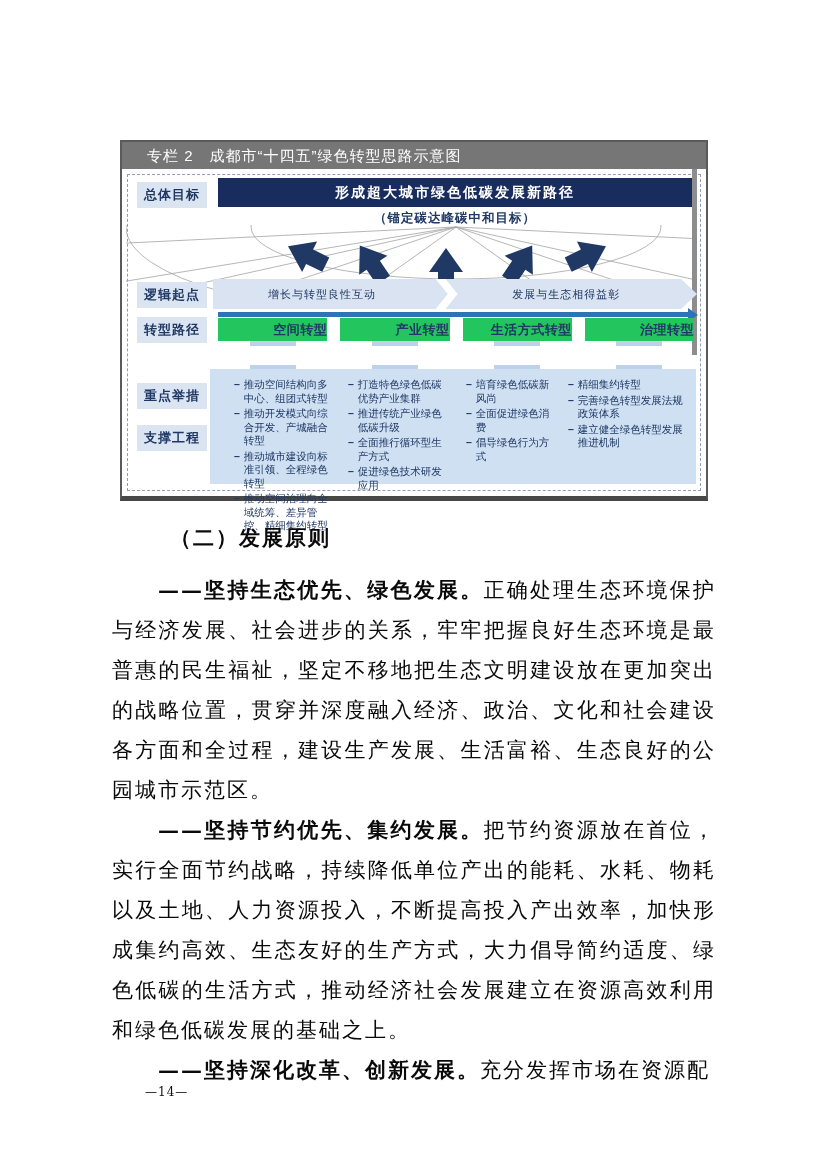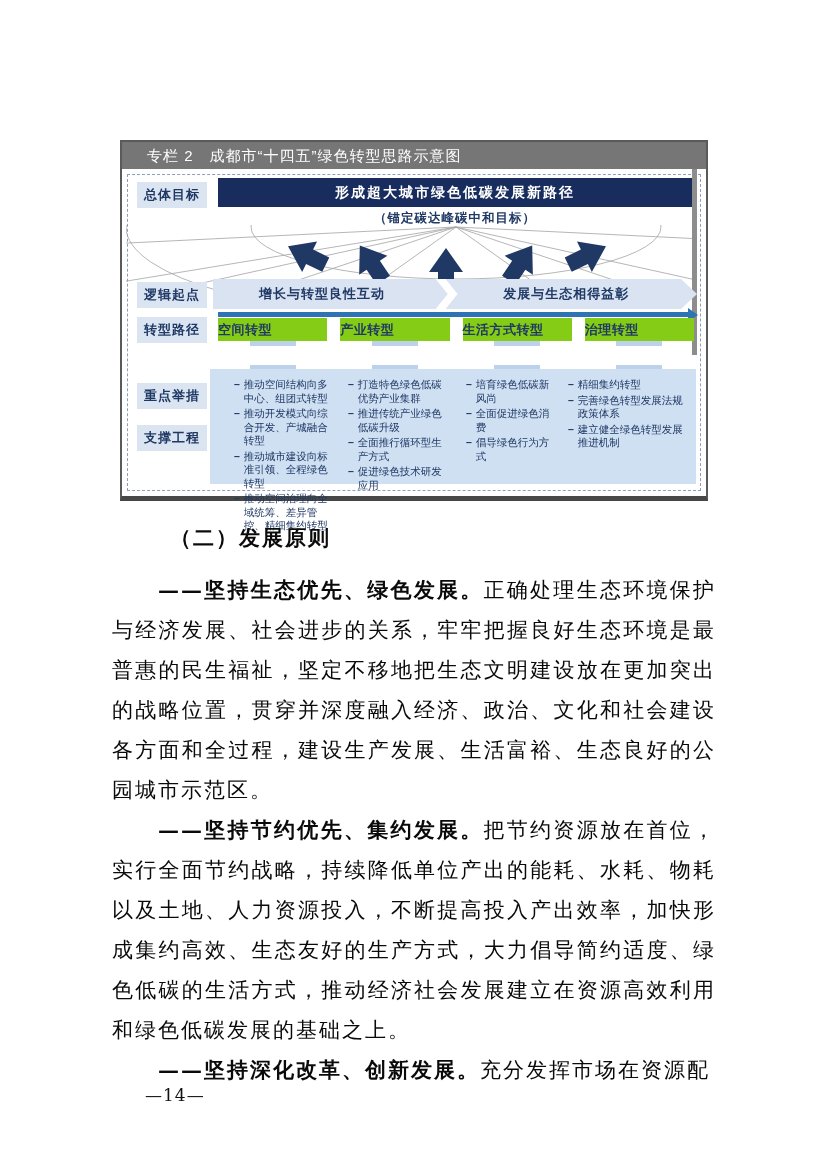--- a/index.html
+++ b/index.html
@@ -22,32 +22,32 @@
     color:#ffffff;font-weight:bold;font-size:14px;text-align:center;line-height:29px;letter-spacing:2px;}
   .banner-caption{position:absolute;left:96px;top:41px;width:474px;text-align:center;color:#1f3864;
     font-weight:bold;font-size:12.5px;letter-spacing:1px;}
 
   .fan-svg{position:absolute;left:4px;top:56px;}
 
   .chevron-band{position:absolute;left:91px;top:110px;width:484px;height:30px;background:#d9e3f2;
     clip-path:polygon(0 0,calc(100% - 16px) 0,100% 50%,calc(100% - 16px) 100%,0 100%);}
   .chev-sep{position:absolute;left:46%;top:0;width:22px;height:100%;background:#ffffff;
     clip-path:polygon(0 0,45% 0,100% 50%,45% 100%,0 100%,55% 50%);}
-  .band-text{position:absolute;top:0;height:30px;line-height:30px;color:#1f3864;font-weight:bold;
-    font-size:13px;text-align:center;letter-spacing:1px;}
+  .band-text{position:absolute;top:0;height:30px;line-height:30px;color:#1f3864;font-weight:normal;
+    font-size:11px;text-align:center;letter-spacing:1px;}
   .band-text.t1{left:0;width:45%;}
   .band-text.t2{left:52%;width:42%;}
 
   .arrow-line{position:absolute;left:96px;top:143px;width:470px;height:5px;background:#2e74b5;}
   .arrow-line:after{content:"";position:absolute;left:100%;top:-4px;width:0;height:0;
     border-left:10px solid #2e74b5;border-top:7px solid transparent;border-bottom:7px solid transparent;}
 
   .paths-row{position:absolute;left:96px;top:149px;width:476px;display:flex;gap:13px;}
-  .path-box{flex:1;height:23px;background:#84cc16;color:#1f3864;font-weight:bold;font-size:13px;
-    text-align:left;line-height:23px;letter-spacing:0.5px;}
+  .path-box{flex:1;height:23px;background:#22c55e;color:#1f3864;font-weight:bold;font-size:13px;
+    text-align:right;line-height:23px;letter-spacing:0.5px;}
   .stub-row{position:absolute;left:96px;width:476px;display:flex;gap:13px;}
   .stub-cell{flex:1;display:flex;justify-content:center;}
   .stub{width:46px;height:5px;background:#bdd1ea;}
 
   .dvb-bar{position:absolute;left:96px;top:177px;width:476px;height:19px;background:#2e74b5;
     color:#ffffff;font-weight:bold;font-size:13px;text-align:center;line-height:19px;letter-spacing:2px;}
 
   .bullet-panel{position:absolute;left:88px;top:200px;width:486px;height:115px;background:#cfe0f3;
     display:flex;gap:14px;padding:9px 0 0 24px;box-sizing:border-box;}
   .b-col{color:#1f3864;font-size:10.5px;line-height:13.5px;}
@@ -60,21 +60,21 @@
 
   
   .body-text{position:absolute;left:112px;top:506px;width:604px;color:#0a0a0a;
     font-family:"DejaVu Serif","Liberation Serif",serif;font-size:21px;line-height:40px;
     letter-spacing:2px;text-align:justify;}
   .body-heading{margin:12px;font-weight:bold;text-indent:46px;}
   .body-para{margin:0;text-indent:46px;}
   .body-para b{font-weight:bold;}
 
   .page-number{position:absolute;left:145px;top:1085px;color:#111;
-    font-family:"DejaVu Serif","Liberation Serif",serif;font-size:17px;letter-spacing:1px;}
+    font-family:"DejaVu Serif","Liberation Serif",serif;font-size:12px;letter-spacing:1px;}
 </style>
 </head>
 <body>
 
 <div class="page">
 
   <div class="column-box">
     <div class="box-title-bar">专栏 2　成都市“十四五”绿色转型思路示意图</div>
 
     <div class="box-content">

